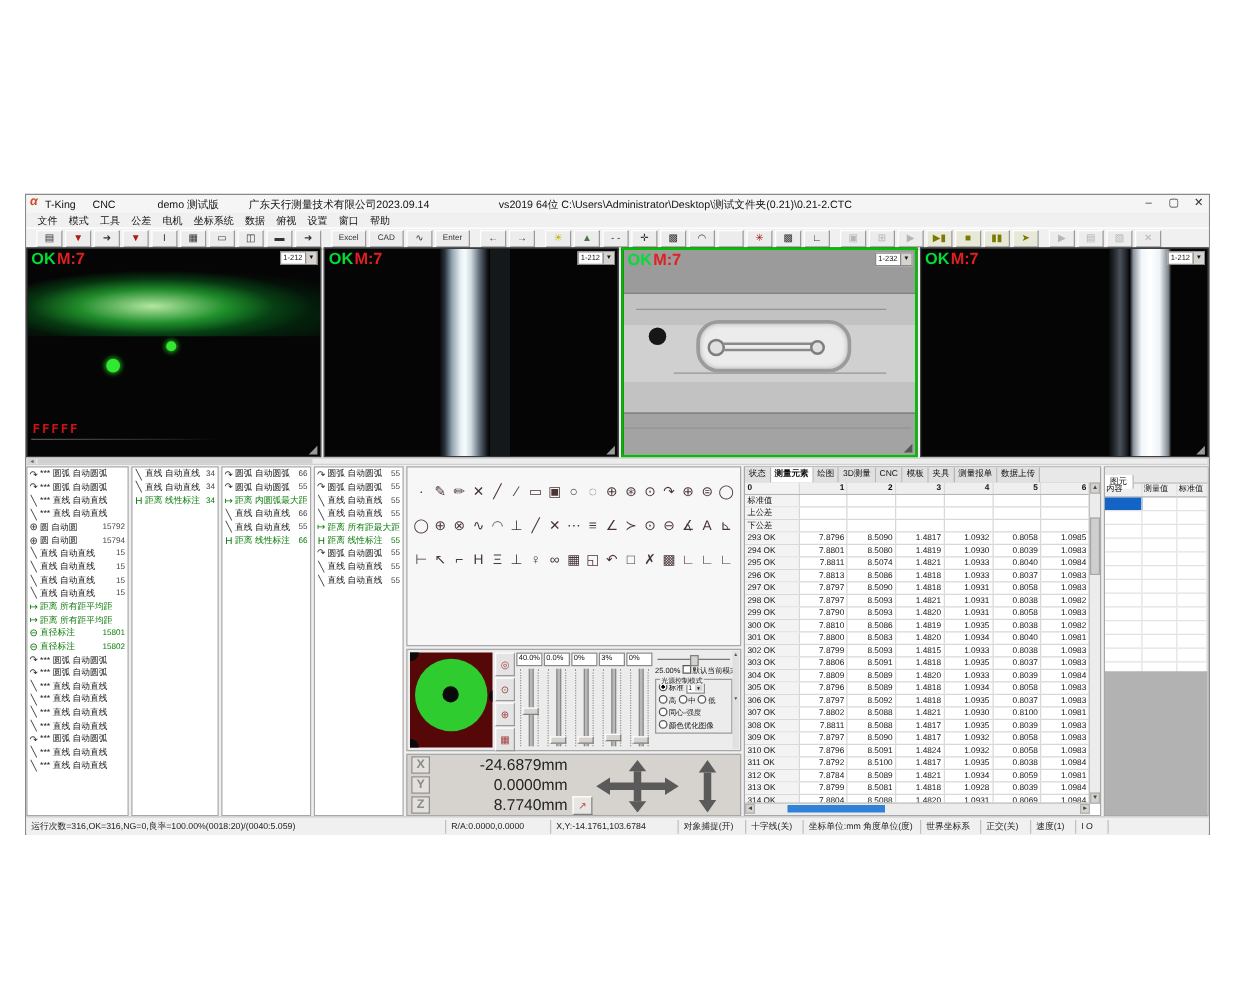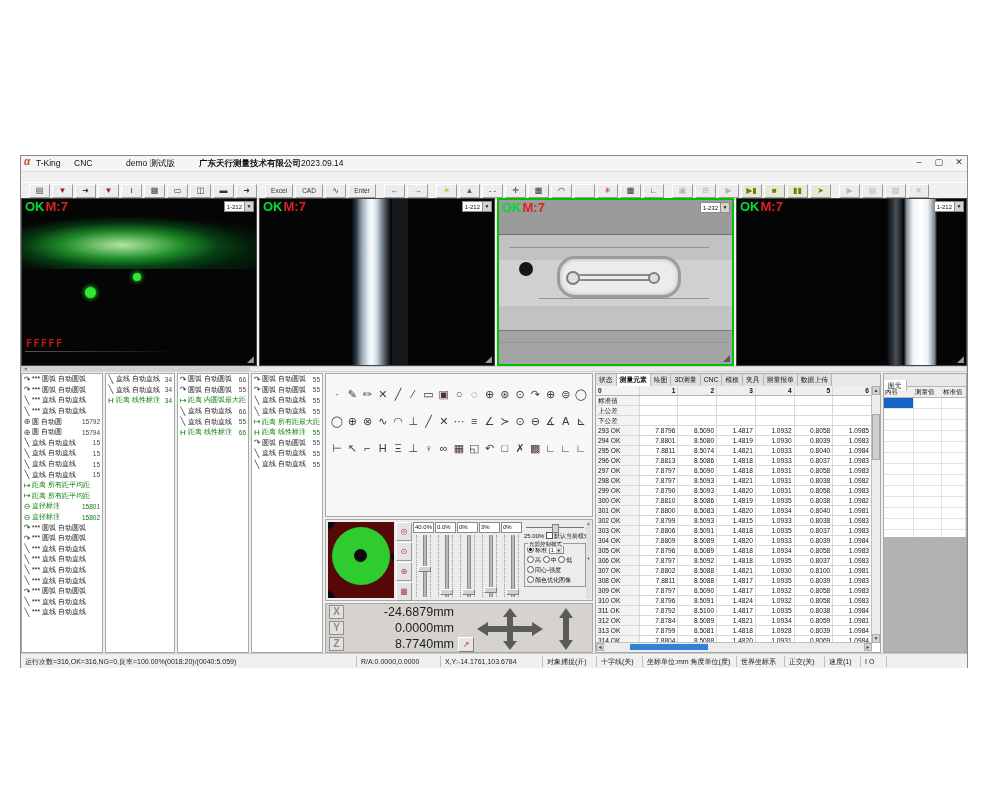--- a/index.html
+++ b/index.html
@@ -130,29 +130,31 @@
 </head>
 <body>
 
 <div id="app">
 
   <div class="titlebar">
     <span class="logo" style="left:3px;top:0;">α</span>
     <span style="left:15px;">T-King</span>
     <span style="left:53px;">CNC</span>
     <span style="left:105px;">demo 测试版</span>
-    <span style="left:178px;font-weight:bold;">广东天行测量技术有限公司</span>
+    <span style="left:178px;">广东天行测量技术有限公司</span>
     <span style="left:280px;text-align:center;">2023.09.14</span>
+    <span style="left:378px;">vs2019 64位  C:\Users\Administrator\Desktop\测试文件夹(0.21)\0.21-2.CTC</span>
     <span class="winctl" style="top:1px;">
       <b>–</b>
       <b>▢</b>
       <b>✕</b>
     </span>
   </div>
 
+  <div class="menubar" id="menubar"><span>文件</span><span>模式</span><span>工具</span><span>公差</span><span>电机</span><span>坐标系统</span><span>数据</span><span>俯视</span><span>设置</span><span>窗口</span><span>帮助</span></div>
   <div class="toolbar" id="toolbar">
       <div class="tbgroup">
         <div class="tbtn">▤</div>
         <div class="tbtn red">▼</div>
         <div class="tbtn">➜</div>
         <div class="tbtn red">▼</div>
         <div class="tbtn">Ι</div>
         <div class="tbtn">▦</div>
         <div class="tbtn">▭</div>
         <div class="tbtn">◫</div>

